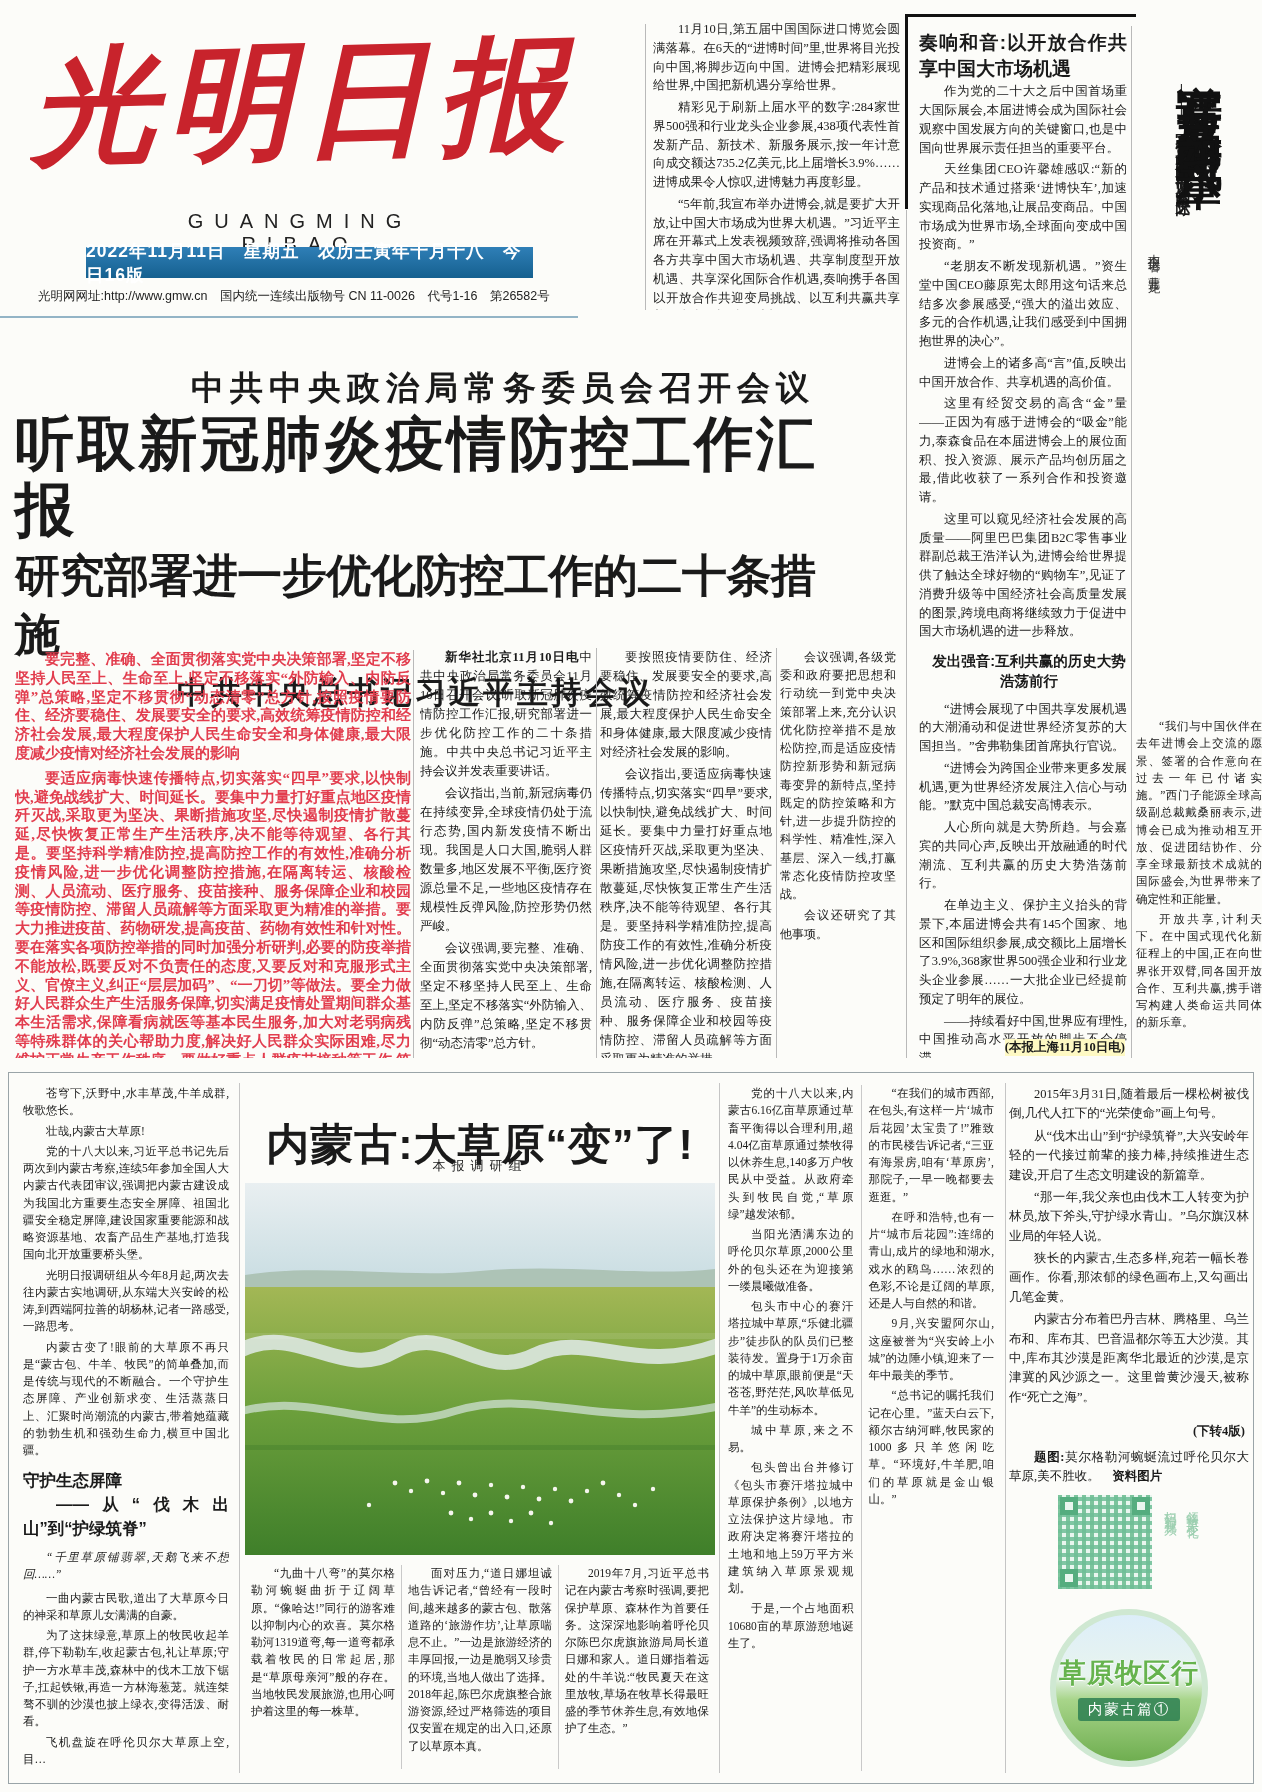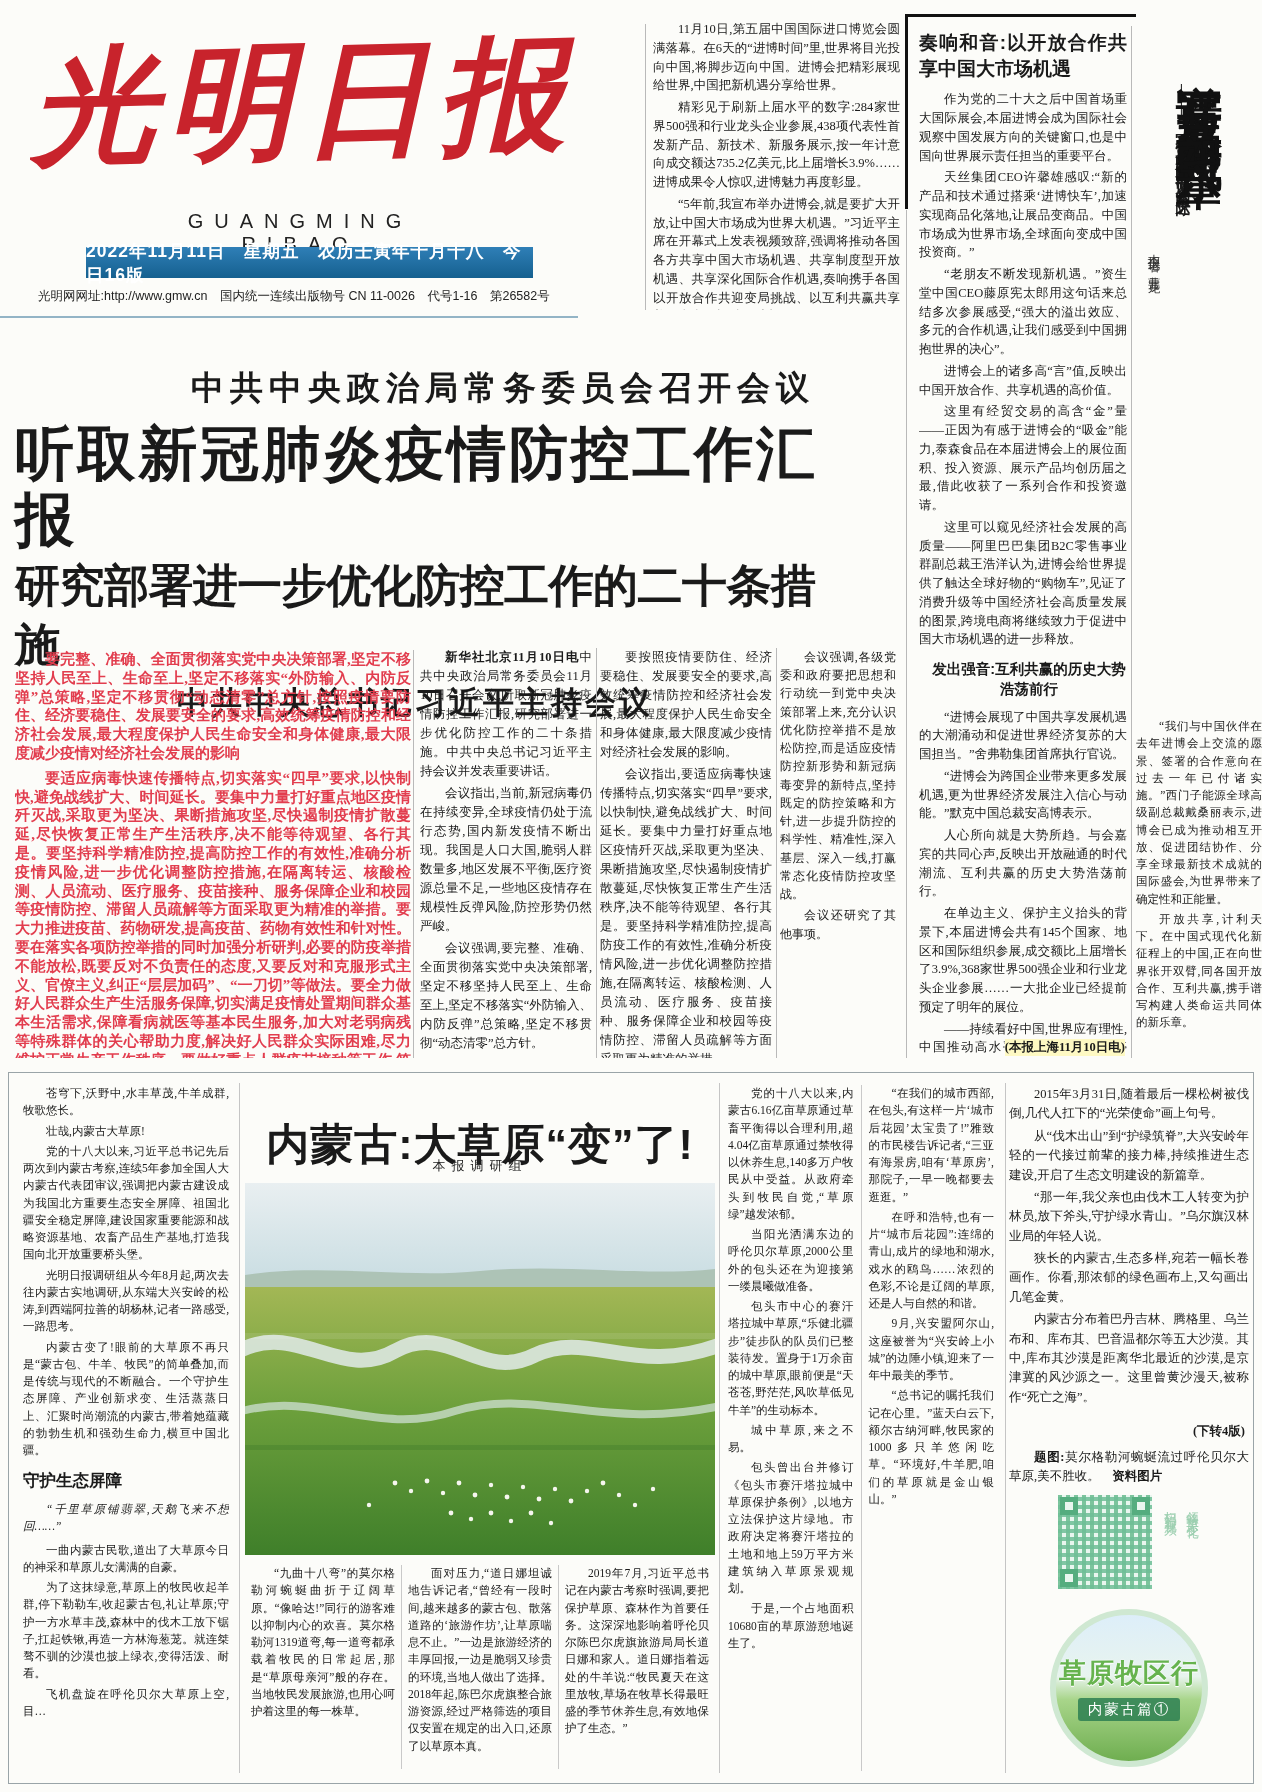--- a/index.html
+++ b/index.html
@@ -21,40 +21,40 @@
   .infoline{position:absolute;left:38px;top:288px;width:540px;
         font-family:"Liberation Sans",sans-serif;font-size:12.5px;color:#222;white-space:nowrap;}
   .header-rule{position:absolute;left:0;top:316px;width:578px;height:2px;background:#93b4c6;}
   
   .col-text{font-size:12.5px;line-height:1.5;}
   .expo-brief{position:absolute;left:653px;top:20px;width:247px;height:290px;overflow:hidden;}
   .l-bracket{position:absolute;left:905px;top:14px;width:228px;height:192px;
         border-left:3px solid #111;border-top:3px solid #111;}
   .harmony{position:absolute;left:919px;top:26px;width:208px;height:1032px;overflow:hidden;}
   .harmony-head{font-family:"Liberation Sans",sans-serif;font-weight:bold;font-size:19px;
-        line-height:1.35;margin:4px 0 9px 0;text-align:justify;}
+        line-height:1.35;margin:4px 0 1px 0;text-align:justify;}
   .harmony-subhead{font-family:"Liberation Sans",sans-serif;font-weight:bold;font-size:14.5px;
         text-align:center;margin:10px 0 8px 12px;line-height:1.4;}
   .signoff{position:absolute;right:2px;bottom:2px;background:#fef9c3;font-weight:bold;font-size:12.5px;}
   
   .right-feature{position:absolute;left:1136px;top:22px;width:126px;height:1036px;}
   .rf-title{position:absolute;right:0;top:26px;height:660px;writing-mode:vertical-rl;
         font-family:"Liberation Sans",sans-serif;font-weight:900;font-size:46px;
         letter-spacing:7px;color:#111;}
   .rf-subtitle{position:absolute;right:70px;top:62px;height:480px;writing-mode:vertical-rl;
         font-weight:bold;font-size:15px;letter-spacing:4px;}
   .rf-byline{position:absolute;right:100px;top:222px;height:140px;writing-mode:vertical-rl;
         font-size:12.5px;letter-spacing:2px;color:#333;}
   .rf-tail{position:absolute;left:0;top:696px;width:126px;height:338px;overflow:hidden;
         font-size:11.5px;line-height:1.5;}
   
   .headline-block{position:absolute;left:15px;top:330px;width:800px;height:316px;}
   .kicker{margin-top:36px;text-align:right;font-family:"Liberation Sans",sans-serif;
         font-weight:bold;font-size:33px;letter-spacing:6px;}
-  .hl1{margin-top:10px;font-family:"Liberation Sans",sans-serif;font-weight:900;font-size:59px;
+  .hl1{margin-top:0;font-family:"Liberation Sans",sans-serif;font-weight:900;font-size:59px;
         line-height:1.12;text-align:justify;text-align-last:justify;}
   .hl2{margin-top:4px;font-family:"Liberation Sans",sans-serif;font-weight:900;font-size:45px;
         line-height:1.3;text-align:justify;text-align-last:justify;letter-spacing:-1px;}
   .subline{margin-top:8px;text-align:center;font-family:"Liberation Sans",sans-serif;
         font-weight:bold;font-size:31px;letter-spacing:3px;}
   
   .red-block{position:absolute;left:15px;top:650px;width:396px;height:408px;overflow:hidden;
         color:#e23d4e;font-weight:bold;font-size:15px;line-height:18.8px;text-align:justify;}
   .red-block p{margin-bottom:6px;}
   .xh-col{position:absolute;top:648px;height:410px;overflow:hidden;font-size:12.5px;line-height:1.52;text-align:justify;}
@@ -196,20 +196,21 @@
     <aside class="feat-left">
       <div>
           <p>苍穹下,沃野中,水丰草茂,牛羊成群,牧歌悠长。</p>
           <p>壮哉,内蒙古大草原!</p>
           <p>党的十八大以来,习近平总书记先后两次到内蒙古考察,连续5年参加全国人大内蒙古代表团审议,强调把内蒙古建设成为我国北方重要生态安全屏障、祖国北疆安全稳定屏障,建设国家重要能源和战略资源基地、农畜产品生产基地,打造我国向北开放重要桥头堡。</p>
           <p>光明日报调研组从今年8月起,两次去往内蒙古实地调研,从东端大兴安岭的松涛,到西端阿拉善的胡杨林,记者一路感受,一路思考。</p>
           <p>内蒙古变了!眼前的大草原不再只是“蒙古包、牛羊、牧民”的简单叠加,而是传统与现代的不断融合。一个守护生态屏障、产业创新求变、生活蒸蒸日上、汇聚时尚潮流的内蒙古,带着她蕴藏的勃勃生机和强劲生命力,横亘中国北疆。</p>
         </div>
       <div class="feat-subhead">
         <div>守护生态屏障</div>
+        <div class="l2">——从“伐木出山”到“护绿筑脊”</div>
       </div>
       <p class="feat-quote">“千里草原铺翡翠,天鹅飞来不想回……”</p>
       <div>
           <p>一曲内蒙古民歌,道出了大草原今日的神采和草原儿女满满的自豪。</p>
           <p>为了这抹绿意,草原上的牧民收起羊群,停下勒勒车,收起蒙古包,礼让草原;守护一方水草丰茂,森林中的伐木工放下锯子,扛起铁锹,再造一方林海葱茏。就连桀骜不驯的沙漠也披上绿衣,变得活泼、耐看。</p>
           <p>飞机盘旋在呼伦贝尔大草原上空,目…</p>
         </div>
     </aside>
 
     <h1 class="feat-headline">内蒙古:大草原“变”了!</h1>

